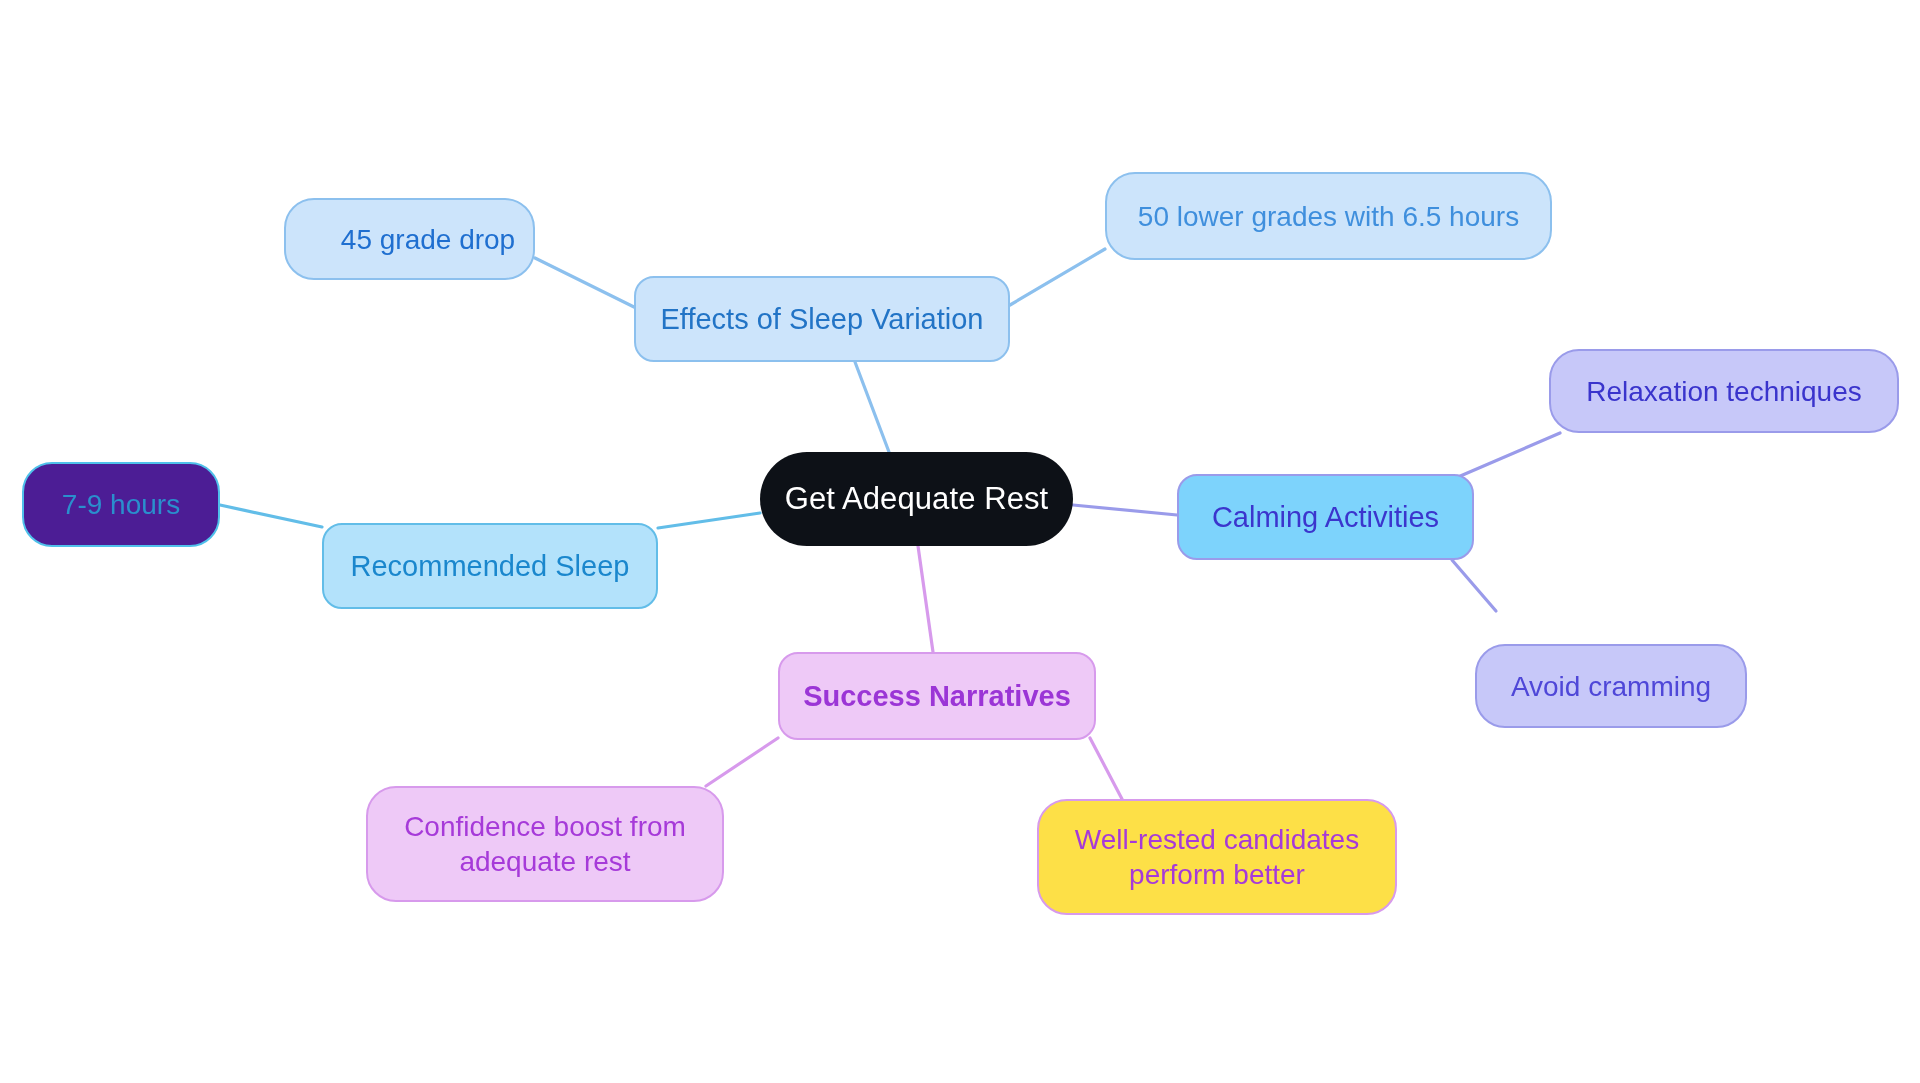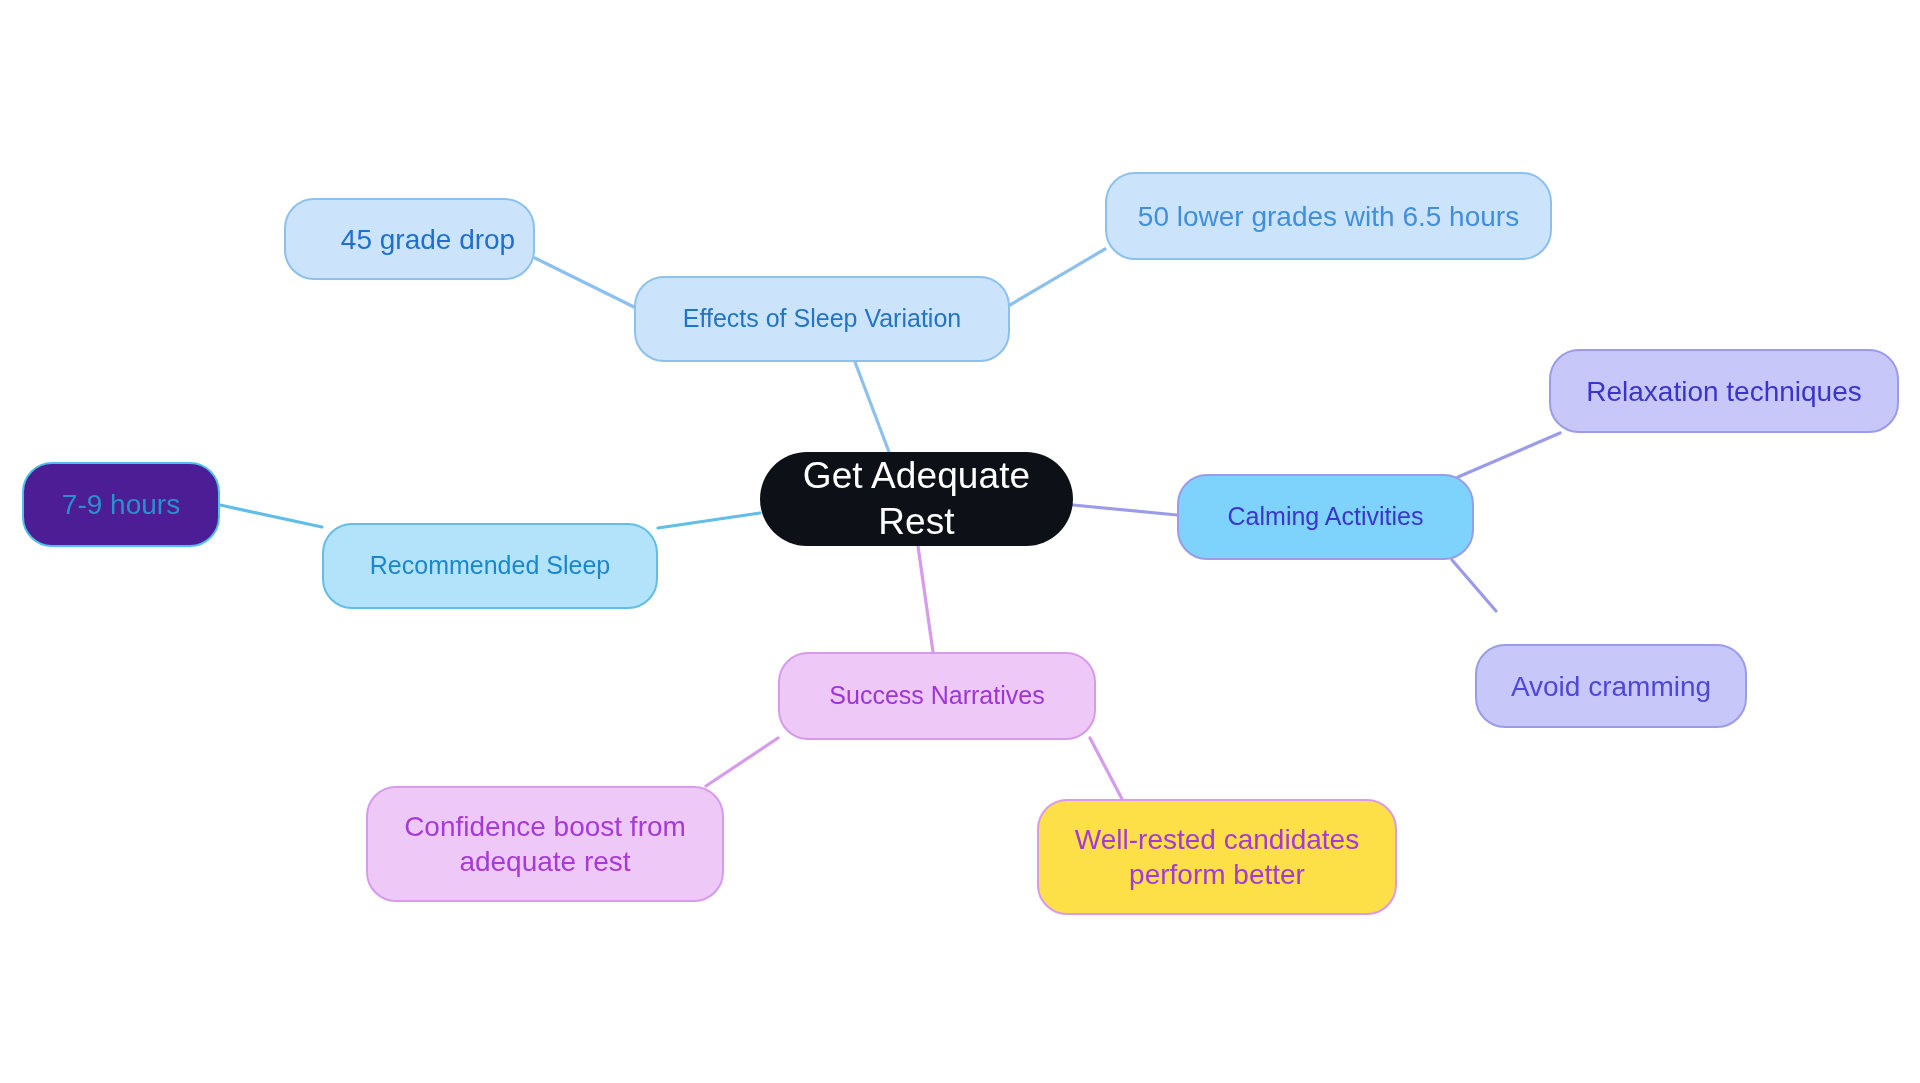--- a/index.html
+++ b/index.html
@@ -35,26 +35,26 @@
     justify-content: center;
     text-align: center;
     border-style: solid;
     border-width: 2px;
     line-height: 1.25;
     white-space: pre-line;
   }
   .node-root {
     border-width: 0;
     border-radius: 48px;
-    font-size: 37px;
+    font-size: 31px;
     letter-spacing: 0.1px;
   }
   .node-branch {
-    border-radius: 30px;
-    font-size: 25px;
+    border-radius: 20px;
+    font-size: 29px;
   }
   .node-leaf {
     border-radius: 30px;
     font-size: 28px;
   }
 </style>
 </head>
 <body>
 
 <div id="mindmap-canvas">
@@ -74,19 +74,19 @@
   <div id="node-layer">
       <div class="node node-root" style="left: 760px; top: 452px; width: 313px; height: 94px; background: rgb(13, 17, 23); color: rgb(255, 255, 255); border-color: rgb(13, 17, 23);">Get Adequate Rest</div>
       <div class="node node-branch" style="left: 634px; top: 276px; width: 376px; height: 86px; background: rgb(204, 228, 251); color: rgb(34, 116, 198); border-color: rgb(140, 192, 238);">Effects of Sleep Variation</div>
       <div class="node node-leaf" style="left: 284px; top: 198px; width: 251px; height: 82px; background: rgb(204, 228, 251); color: rgb(31, 111, 208); border-color: rgb(140, 192, 238); padding-left: 37px;">45 grade drop</div>
       <div class="node node-leaf" style="left: 1105px; top: 172px; width: 447px; height: 88px; background: rgb(204, 228, 251); color: rgb(63, 143, 221); border-color: rgb(140, 192, 238);">50 lower grades with 6.5 hours</div>
       <div class="node node-branch" style="left: 322px; top: 492px; width: 336px; height: 86px; background: rgb(179, 226, 251); color: rgb(26, 135, 205); border-color: rgb(98, 189, 232); margin-top: 31px;">Recommended Sleep</div>
       <div class="node node-leaf" style="left: 22px; top: 462px; width: 198px; height: 85px; background: #4c1d95; color: rgb(42, 143, 205); border-color: rgb(79, 192, 234);">7-9 hours</div>
       <div class="node node-branch" style="left: 1177px; top: 474px; width: 297px; height: 86px; background: #7dd3fc; color: rgb(59, 53, 205); border-color: rgb(154, 155, 234);">Calming Activities</div>
       <div class="node node-leaf" style="left: 1549px; top: 349px; width: 350px; height: 84px; background: rgb(199, 200, 249); color: rgb(58, 52, 204); border-color: rgb(154, 155, 234);">Relaxation techniques</div>
       <div class="node node-leaf" style="left: 1475px; top: 611px; width: 272px; height: 84px; background: rgb(199, 200, 249); color: rgb(79, 71, 216); border-color: rgb(154, 155, 234); margin-top: 33px;">Avoid cramming</div>
-      <div class="node node-branch" style="left: 778px; top: 652px; width: 318px; height: 88px; background: rgb(238, 201, 247); color: rgb(155, 53, 214); border-color: rgb(215, 154, 236);">Success Narratives</div>
+      <div class="node node-branch" style="left: 778px; top: 652px; width: 318px; height: 88px; background: rgb(238, 201, 247); color: rgb(155, 53, 214); border-color: rgb(215, 154, 236); font-weight: bold;">Success Narratives</div>
       <div class="node node-leaf" style="left: 366px; top: 786px; width: 358px; height: 116px; background: rgb(238, 201, 247); color: rgb(166, 58, 217); border-color: rgb(215, 154, 236);">Confidence boost from
 adequate rest</div>
       <div class="node node-leaf" style="left: 1037px; top: 799px; width: 360px; height: 116px; background: #fde047; color: rgb(166, 58, 217); border-color: rgb(215, 154, 236);">Well-rested candidates
 perform better</div>
     </div>
 </div>
 
 </body></html>

